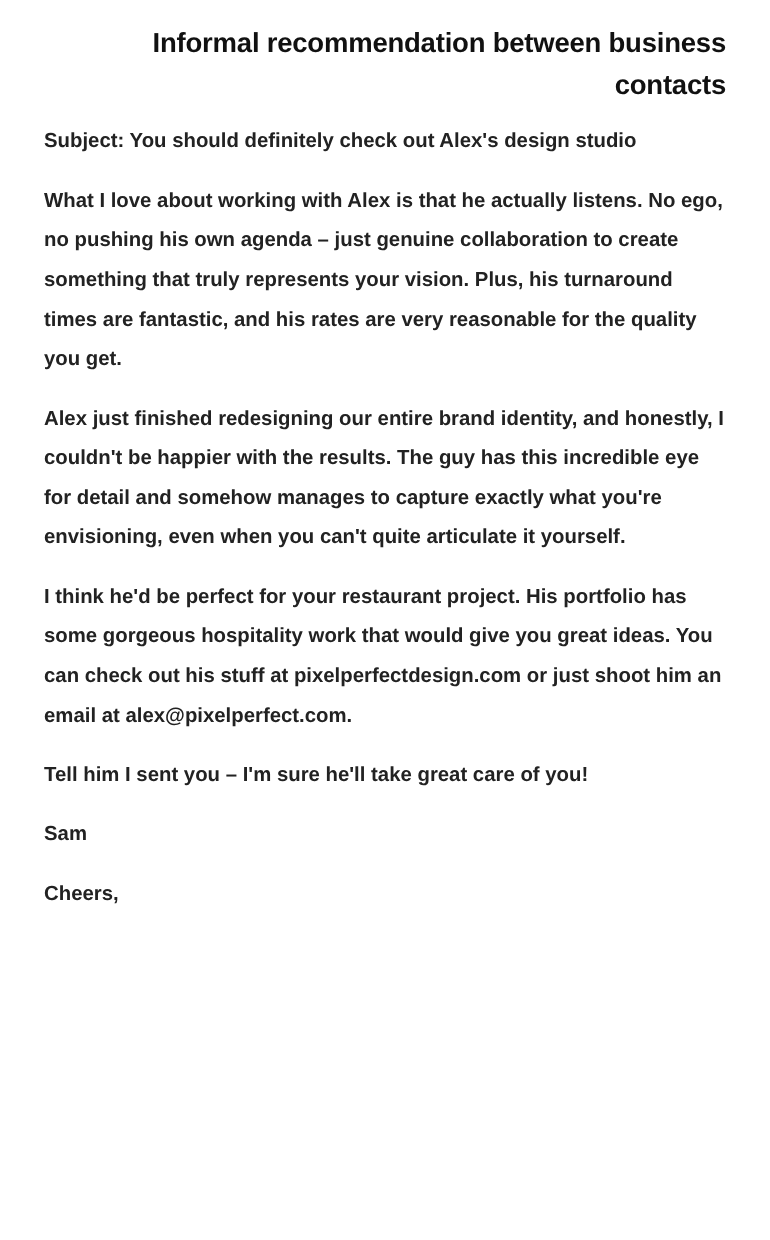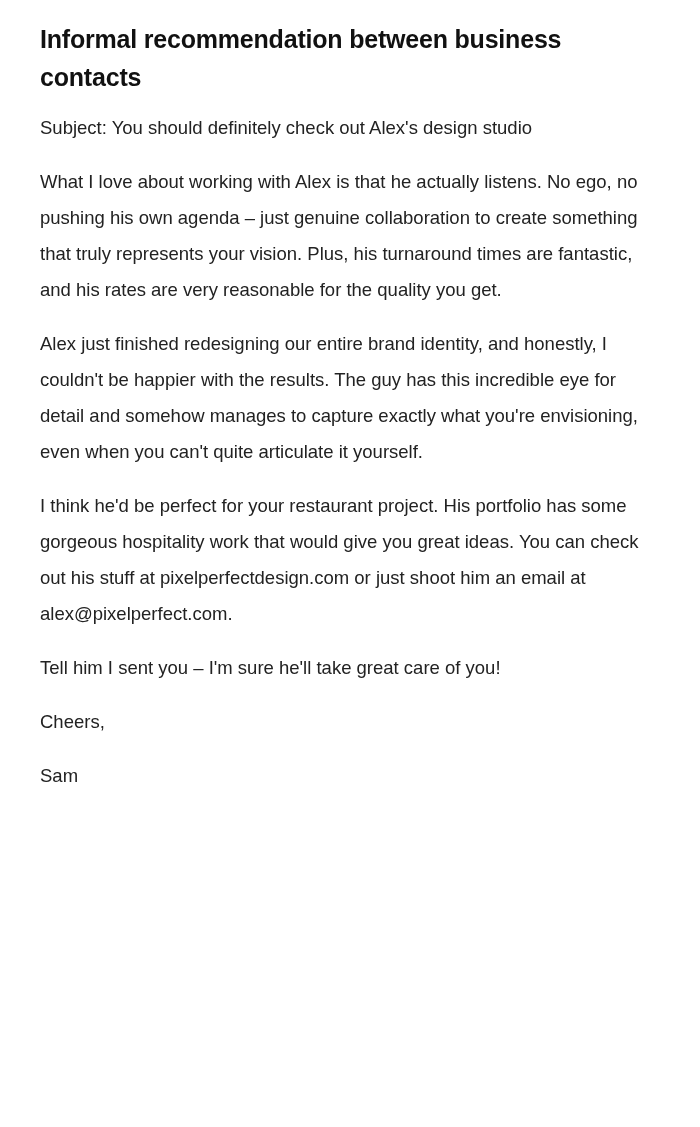--- a/index.html
+++ b/index.html
@@ -19,38 +19,39 @@
     box-sizing: border-box;
     padding: 20px 40px 40px 40px;
   }
   .doc-title {
     font-size: 25px;
     line-height: 38px;
     font-weight: bold;
     color: #111111;
     margin: 0 0 14px 0;
     letter-spacing: -0.2px;
+    text-align: right;
   }
   .para {
     font-size: 18.5px;
     line-height: 36px;
     color: #222222;
     margin: 0 0 18px 0;
-    font-weight: 400;
+    font-weight: 700;
   }
   .para:last-child {
     margin-bottom: 0;
   }
 </style>
 </head>
 <body>
 
 <div class="page">
   <h1 class="doc-title">Informal recommendation between business contacts</h1>
 
   <p class="para">Subject: You should definitely check out Alex's design studio</p>
   <p class="para">What I love about working with Alex is that he actually listens. No ego, no pushing his own agenda – just genuine collaboration to create something that truly represents your vision. Plus, his turnaround times are fantastic, and his rates are very reasonable for the quality you get.</p>
   <p class="para">Alex just finished redesigning our entire brand identity, and honestly, I couldn't be happier with the results. The guy has this incredible eye for detail and somehow manages to capture exactly what you're envisioning, even when you can't quite articulate it yourself.</p>
   <p class="para">I think he'd be perfect for your restaurant project. His portfolio has some gorgeous hospitality work that would give you great ideas. You can check out his stuff at pixelperfectdesign.com or just shoot him an email at alex@pixelperfect.com.</p>
   <p class="para">Tell him I sent you – I'm sure he'll take great care of you!</p>
+  <p class="para">Sam</p>
   <p class="para">Cheers,</p>
-  <p class="para">Sam</p>
 </div>
 
 </body></html>

